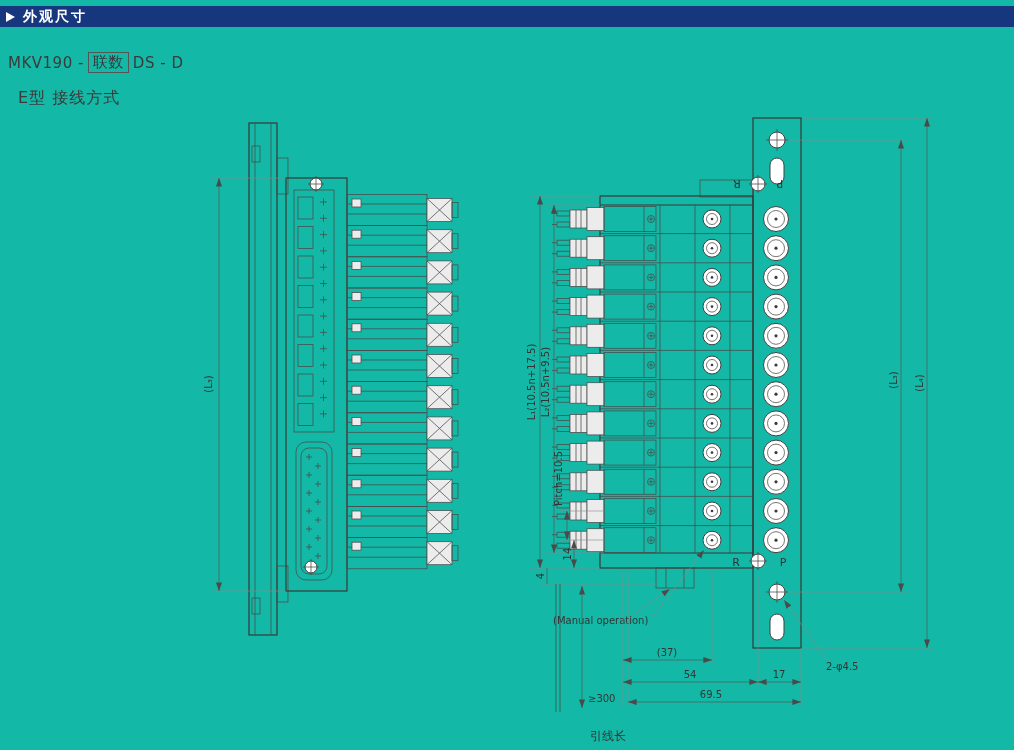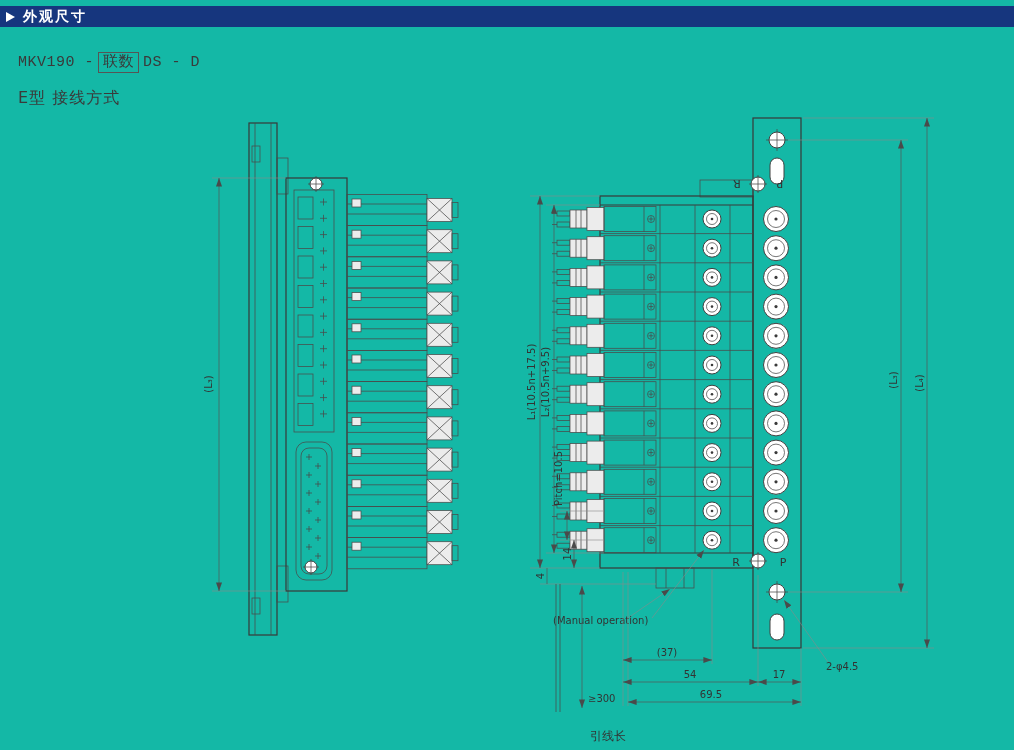--- a/index.html
+++ b/index.html
@@ -3,22 +3,22 @@
 <meta charset="utf-8">
 <style>
   html,body{margin:0;padding:0;background:#fff;}
   .page{position:relative;width:1014px;height:750px;background:#14b8a6;overflow:hidden;
         font-family:"DejaVu Sans",sans-serif;}
   .topbar{position:absolute;top:6px;left:0;width:100%;height:21px;background:#16367e;
           display:flex;align-items:center;}
   .tb-arrow{width:0;height:0;border-left:9px solid #fff;border-top:5px solid transparent;
             border-bottom:5px solid transparent;margin-left:6px;margin-right:8px;}
   .tb-title{color:#fff;font-size:14px;font-weight:bold;letter-spacing:2px;}
-  .model{position:absolute;top:52px;left:18px;font-size:15px;color:#3a3a3a;
-         letter-spacing:.5px;display:flex;align-items:center;font-family:Liberation Mono, monospace;}
+  .model{position:absolute;top:52px;left:8px;font-size:15px;color:#3a3a3a;
+         letter-spacing:.5px;display:flex;align-items:center;}
   .model .box{border:1px solid #555;padding:0 4px;margin:0 4px;line-height:19px;}
   .wiring{position:absolute;top:88px;left:18px;font-size:16px;color:#3a3a3a;letter-spacing:1px;}
   svg{position:absolute;top:110px;left:0;}
   .ol{fill:none;stroke:#383838;stroke-width:1.2;}
   .ln{fill:none;stroke:#4a4a4a;stroke-width:.75;}
   .lnf{fill:#ececec;stroke:#4a4a4a;stroke-width:.75;}
   .lnw{fill:#fff;stroke:#404040;stroke-width:1;}
   .dot{fill:#3a3a3a;stroke:none;}
   .dim{stroke:#555;stroke-width:.7;fill:none;}
   .ext{stroke:#8a8a8a;stroke-width:.6;fill:none;}

